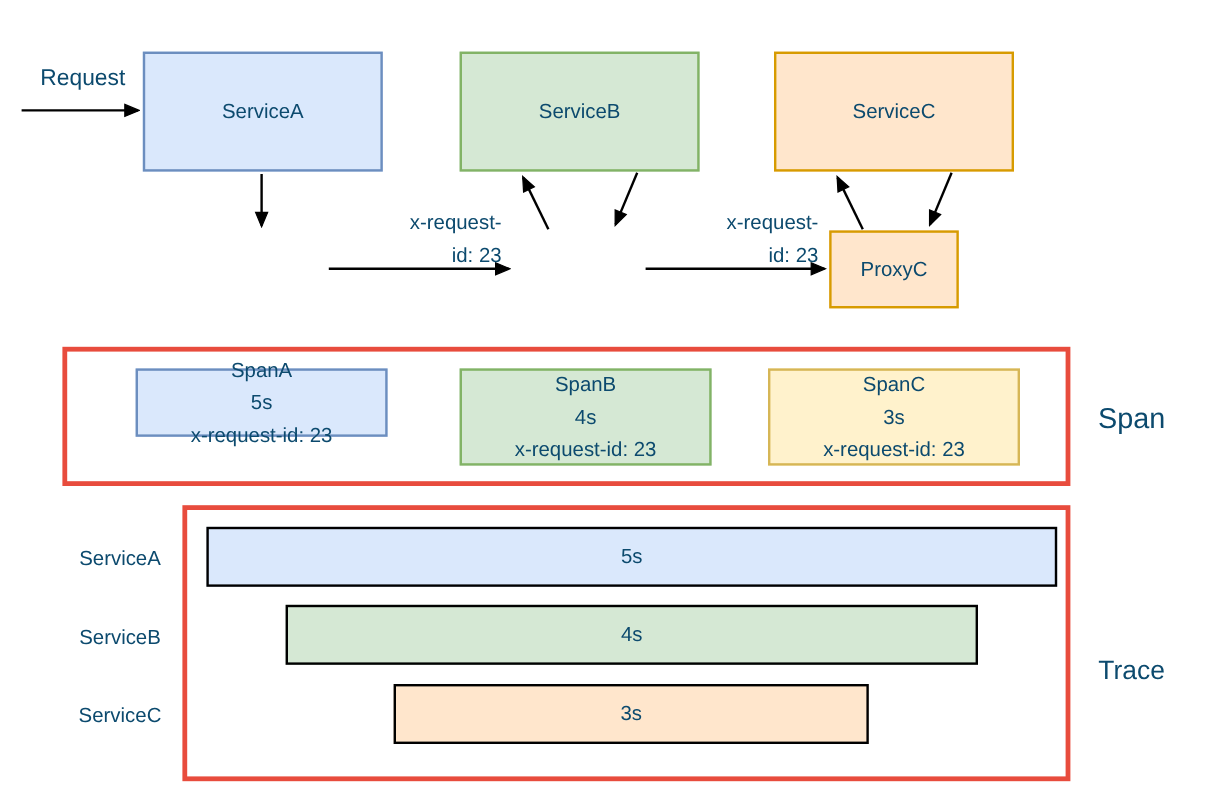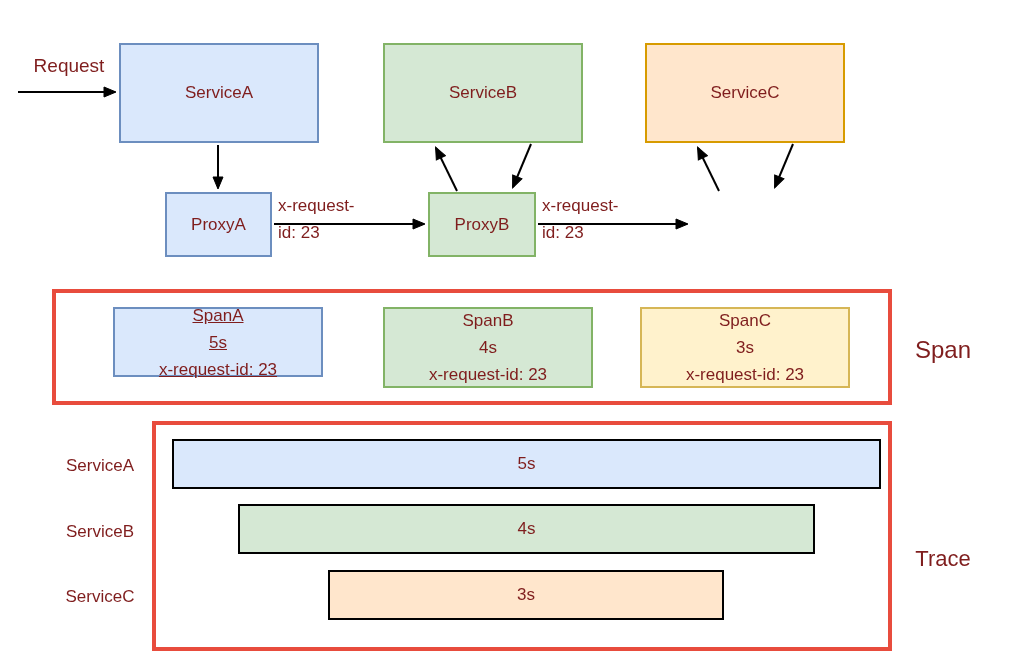--- a/index.html
+++ b/index.html
@@ -2,21 +2,21 @@
 <html><head>
 <meta charset="utf-8">
 <style>
   html, body { margin: 0; padding: 0; background: #ffffff; }
   .canvas {
     position: relative;
     width: 1024px;
     height: 665px;
     background: #ffffff;
     font-family: "Liberation Sans", "DejaVu Sans", sans-serif;
-    color: #7f1d1d;
+    color: #0c4a6e;
     overflow: hidden;
   }
   .arrows {
     position: absolute;
     left: 0; top: 0;
     width: 1024px; height: 665px;
     pointer-events: none;
   }
   .box {
     position: absolute;
@@ -45,23 +45,22 @@
   }
   .free-label {
     position: absolute;
     font-size: 19px;
     text-align: center;
   }
   .edge-label {
     position: absolute;
     font-size: 17px;
     line-height: 27px;
-    text-align: left;
+    text-align: right;
     white-space: pre-line;
-    margin-top: 20px;
   }
   .trace-row-label {
     position: absolute;
     width: 110px;
     font-size: 17px;
     text-align: center;
   }
   .trace-bar {
     position: absolute;
     box-sizing: border-box;
@@ -98,35 +97,32 @@
   <div class="box blue" style="left:119px; top:43px; width:200px; height:100px;">
     <span>ServiceA</span>
   </div>
   <div class="box green" style="left:383px; top:43px; width:200px; height:100px;">
     <span>ServiceB</span>
   </div>
   <div class="box orange" style="left:645px; top:43px; width:200px; height:100px;">
     <span>ServiceC</span>
   </div>
 
-  <div class="box blue" style="left:165px; top:192px; width:107px; height:65px;">
-    <span>ProxyA</span>
-  </div>
-  <div class="box green" style="left:428px; top:192px; width:108px; height:65px;">
-    <span>ProxyB</span>
+  <div class="box orange" style="left:691px; top:192px; width:108px; height:65px;">
+    <span>ProxyC</span>
   </div>
 
   <div class="edge-label" style="left:278px; top:172px; width:140px;">x-request-
 id: 23</div>
   <div class="edge-label" style="left:542px; top:172px; width:140px;">x-request-
 id: 23</div>
 
   <div class="group-rect" style="left:52px; top:289px; width:840px; height:116px;"></div>
 
-  <div class="box blue span-box" style="left:113px; top:307px; width:210px; height:70px;text-decoration:underline;">
+  <div class="box blue span-box" style="left:113px; top:307px; width:210px; height:57px;">
     <div>SpanA</div>
     <div>5s</div>
     <div>x-request-id: 23</div>
   </div>
   <div class="box green span-box" style="left:383px; top:307px; width:210px; height:81px;">
     <div>SpanB</div>
     <div>4s</div>
     <div>x-request-id: 23</div>
   </div>
   <div class="box yellow span-box" style="left:640px; top:307px; width:210px; height:81px;align-items:center;">

